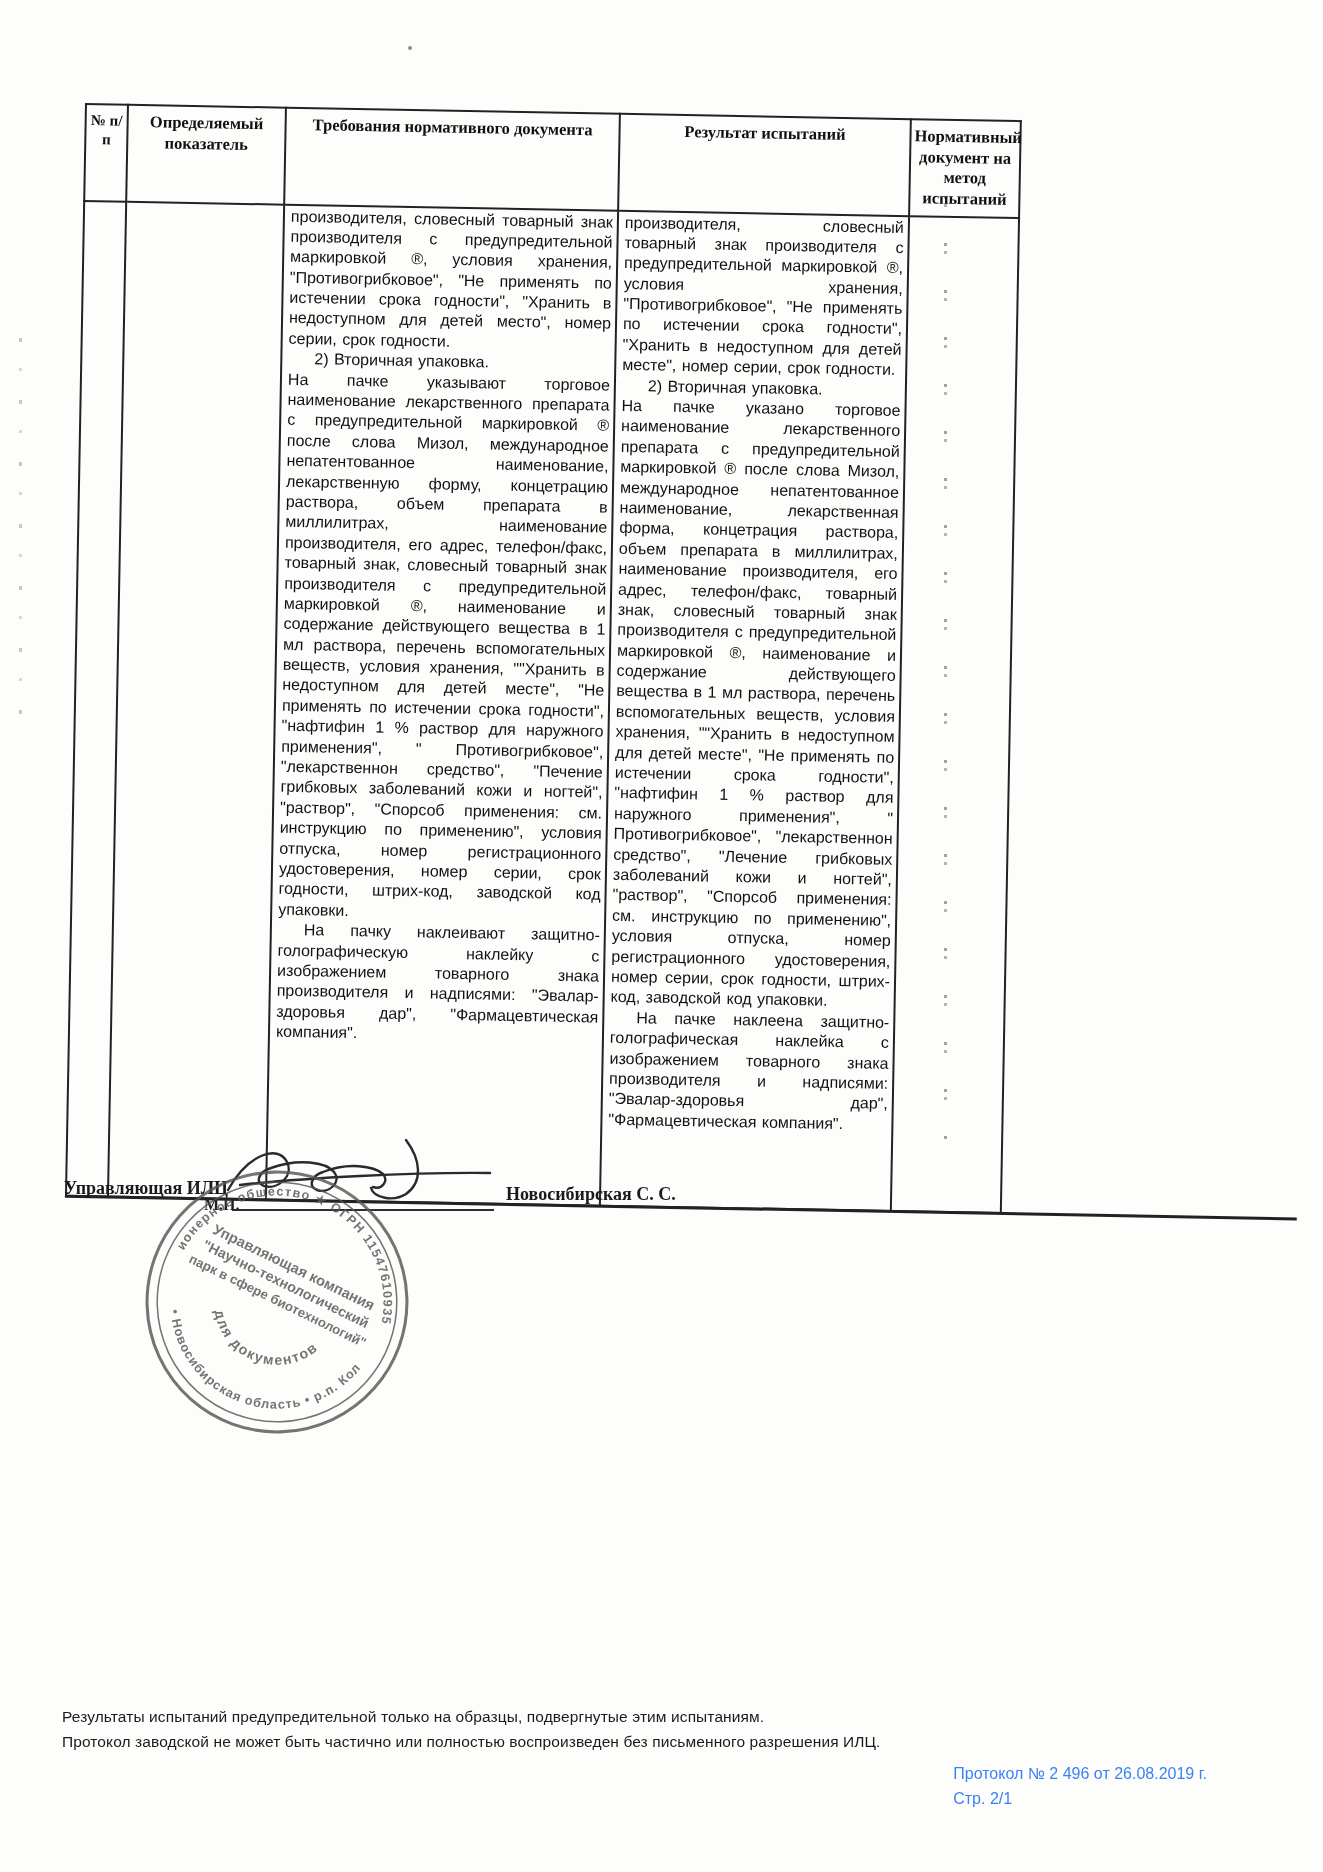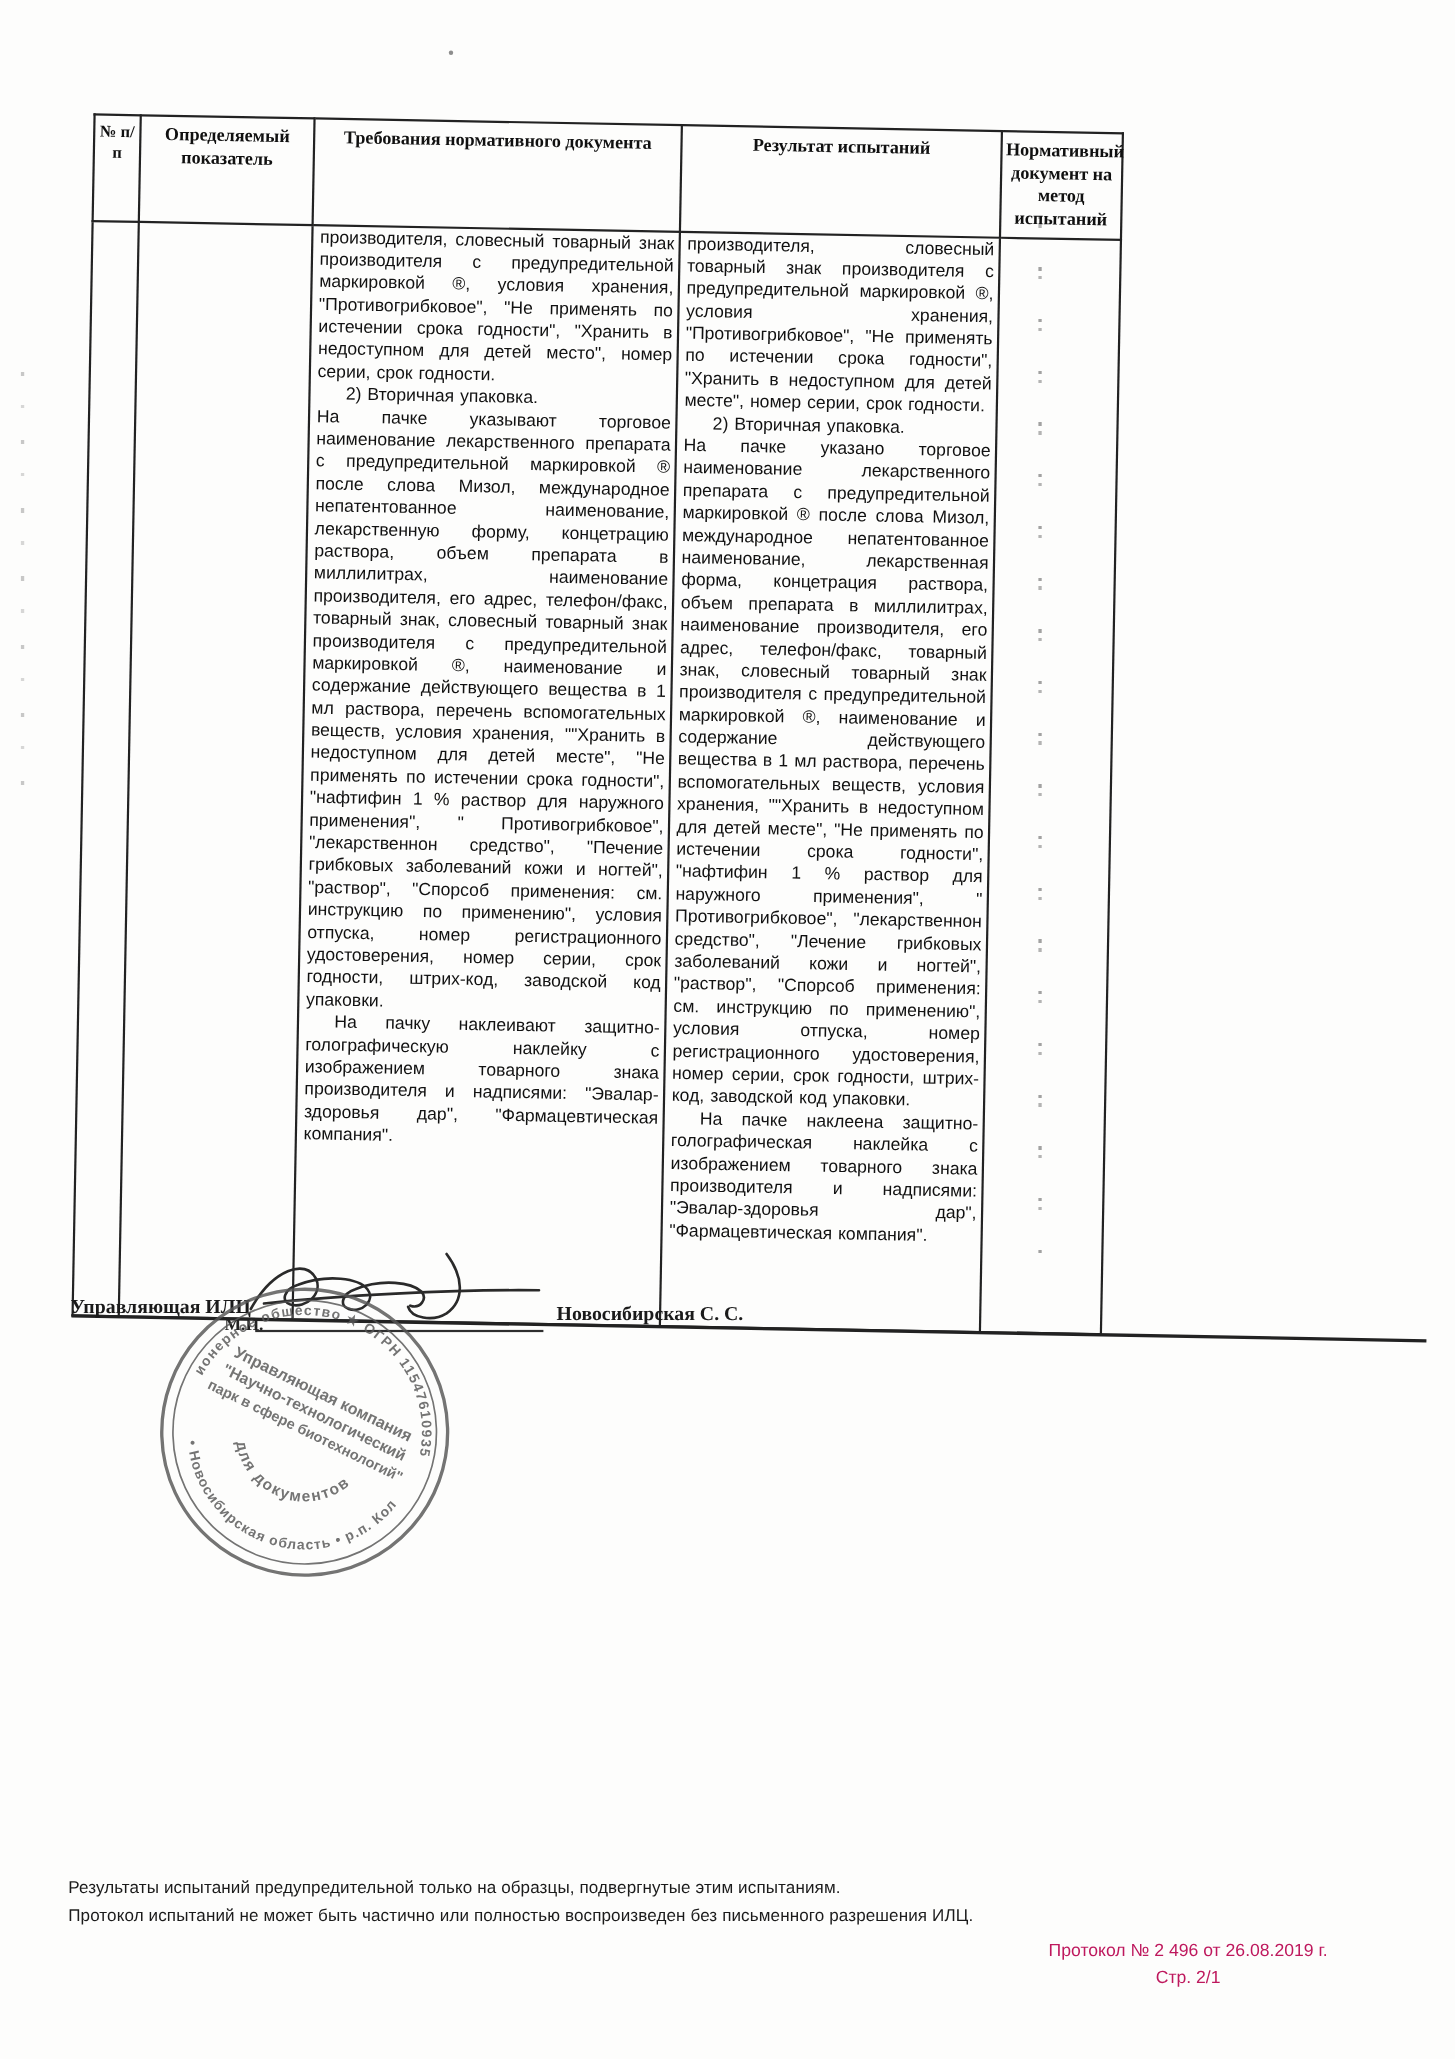--- a/index.html
+++ b/index.html
@@ -56,22 +56,22 @@
   }
   
   .stamp{position:absolute;left:143px;top:1168px;width:268px;height:268px;opacity:.82;}
   .stamp text{font-family:"Liberation Sans",sans-serif;fill:#565656;}
   
   .footer{
     position:absolute;left:62px;top:1705px;
     font-size:15.5px;line-height:1.6;color:#1b1b1b;letter-spacing:.1px;
   }
   .proto-ref{
-    position:absolute;right:116px;top:1762px;text-align:center;
-    font-size:16px;line-height:1.55;color:#be185d;
+    position:absolute;right:116px;top:1762px;text-align:left;
+    font-size:16px;line-height:1.55;color:#3b82f6;
   }
   
   .noise-v{position:absolute;width:3px;}
   .noise-col5{
     left:944px;top:196px;height:944px;
     background-image:repeating-linear-gradient(to bottom,
       rgba(25,25,25,.4) 0 3px, transparent 3px 8px,
       rgba(25,25,25,.32) 8px 11px, transparent 11px 47px);
   }
   .noise-margin{
@@ -159,21 +159,21 @@
       <g transform="rotate(6 132 132)">
         <text x="132" y="99" text-anchor="middle" font-size="14.5" font-weight="700">Управляющая компания</text>
         <text x="132" y="117" text-anchor="middle" font-size="14" font-weight="700">"Научно-технологический</text>
         <text x="132" y="135" text-anchor="middle" font-size="13" font-weight="700">парк в сфере биотехнологий"</text>
       </g>
     </g>
   </svg>
 
   <div class="footer">
     <div>Результаты испытаний предупредительной только на образцы, подвергнутые этим испытаниям.</div>
-    <div>Протокол испытаний не может быть частично или полностью воспроизведен без письменного разрешения ИЛЦ.</div>
+    <div>Протокол заводской не может быть частично или полностью воспроизведен без письменного разрешения ИЛЦ.</div>
   </div>
   <div class="proto-ref">
     <div>Протокол № 2 496 от 26.08.2019 г.</div>
     <div>Стр. 2/1</div>
   </div>
 
   <div class="noise-v noise-col5"></div>
   <div class="noise-v noise-margin"></div>
   <div class="speck" style="left:408px;top:46px;width:4px;height:4px;"></div>
 

